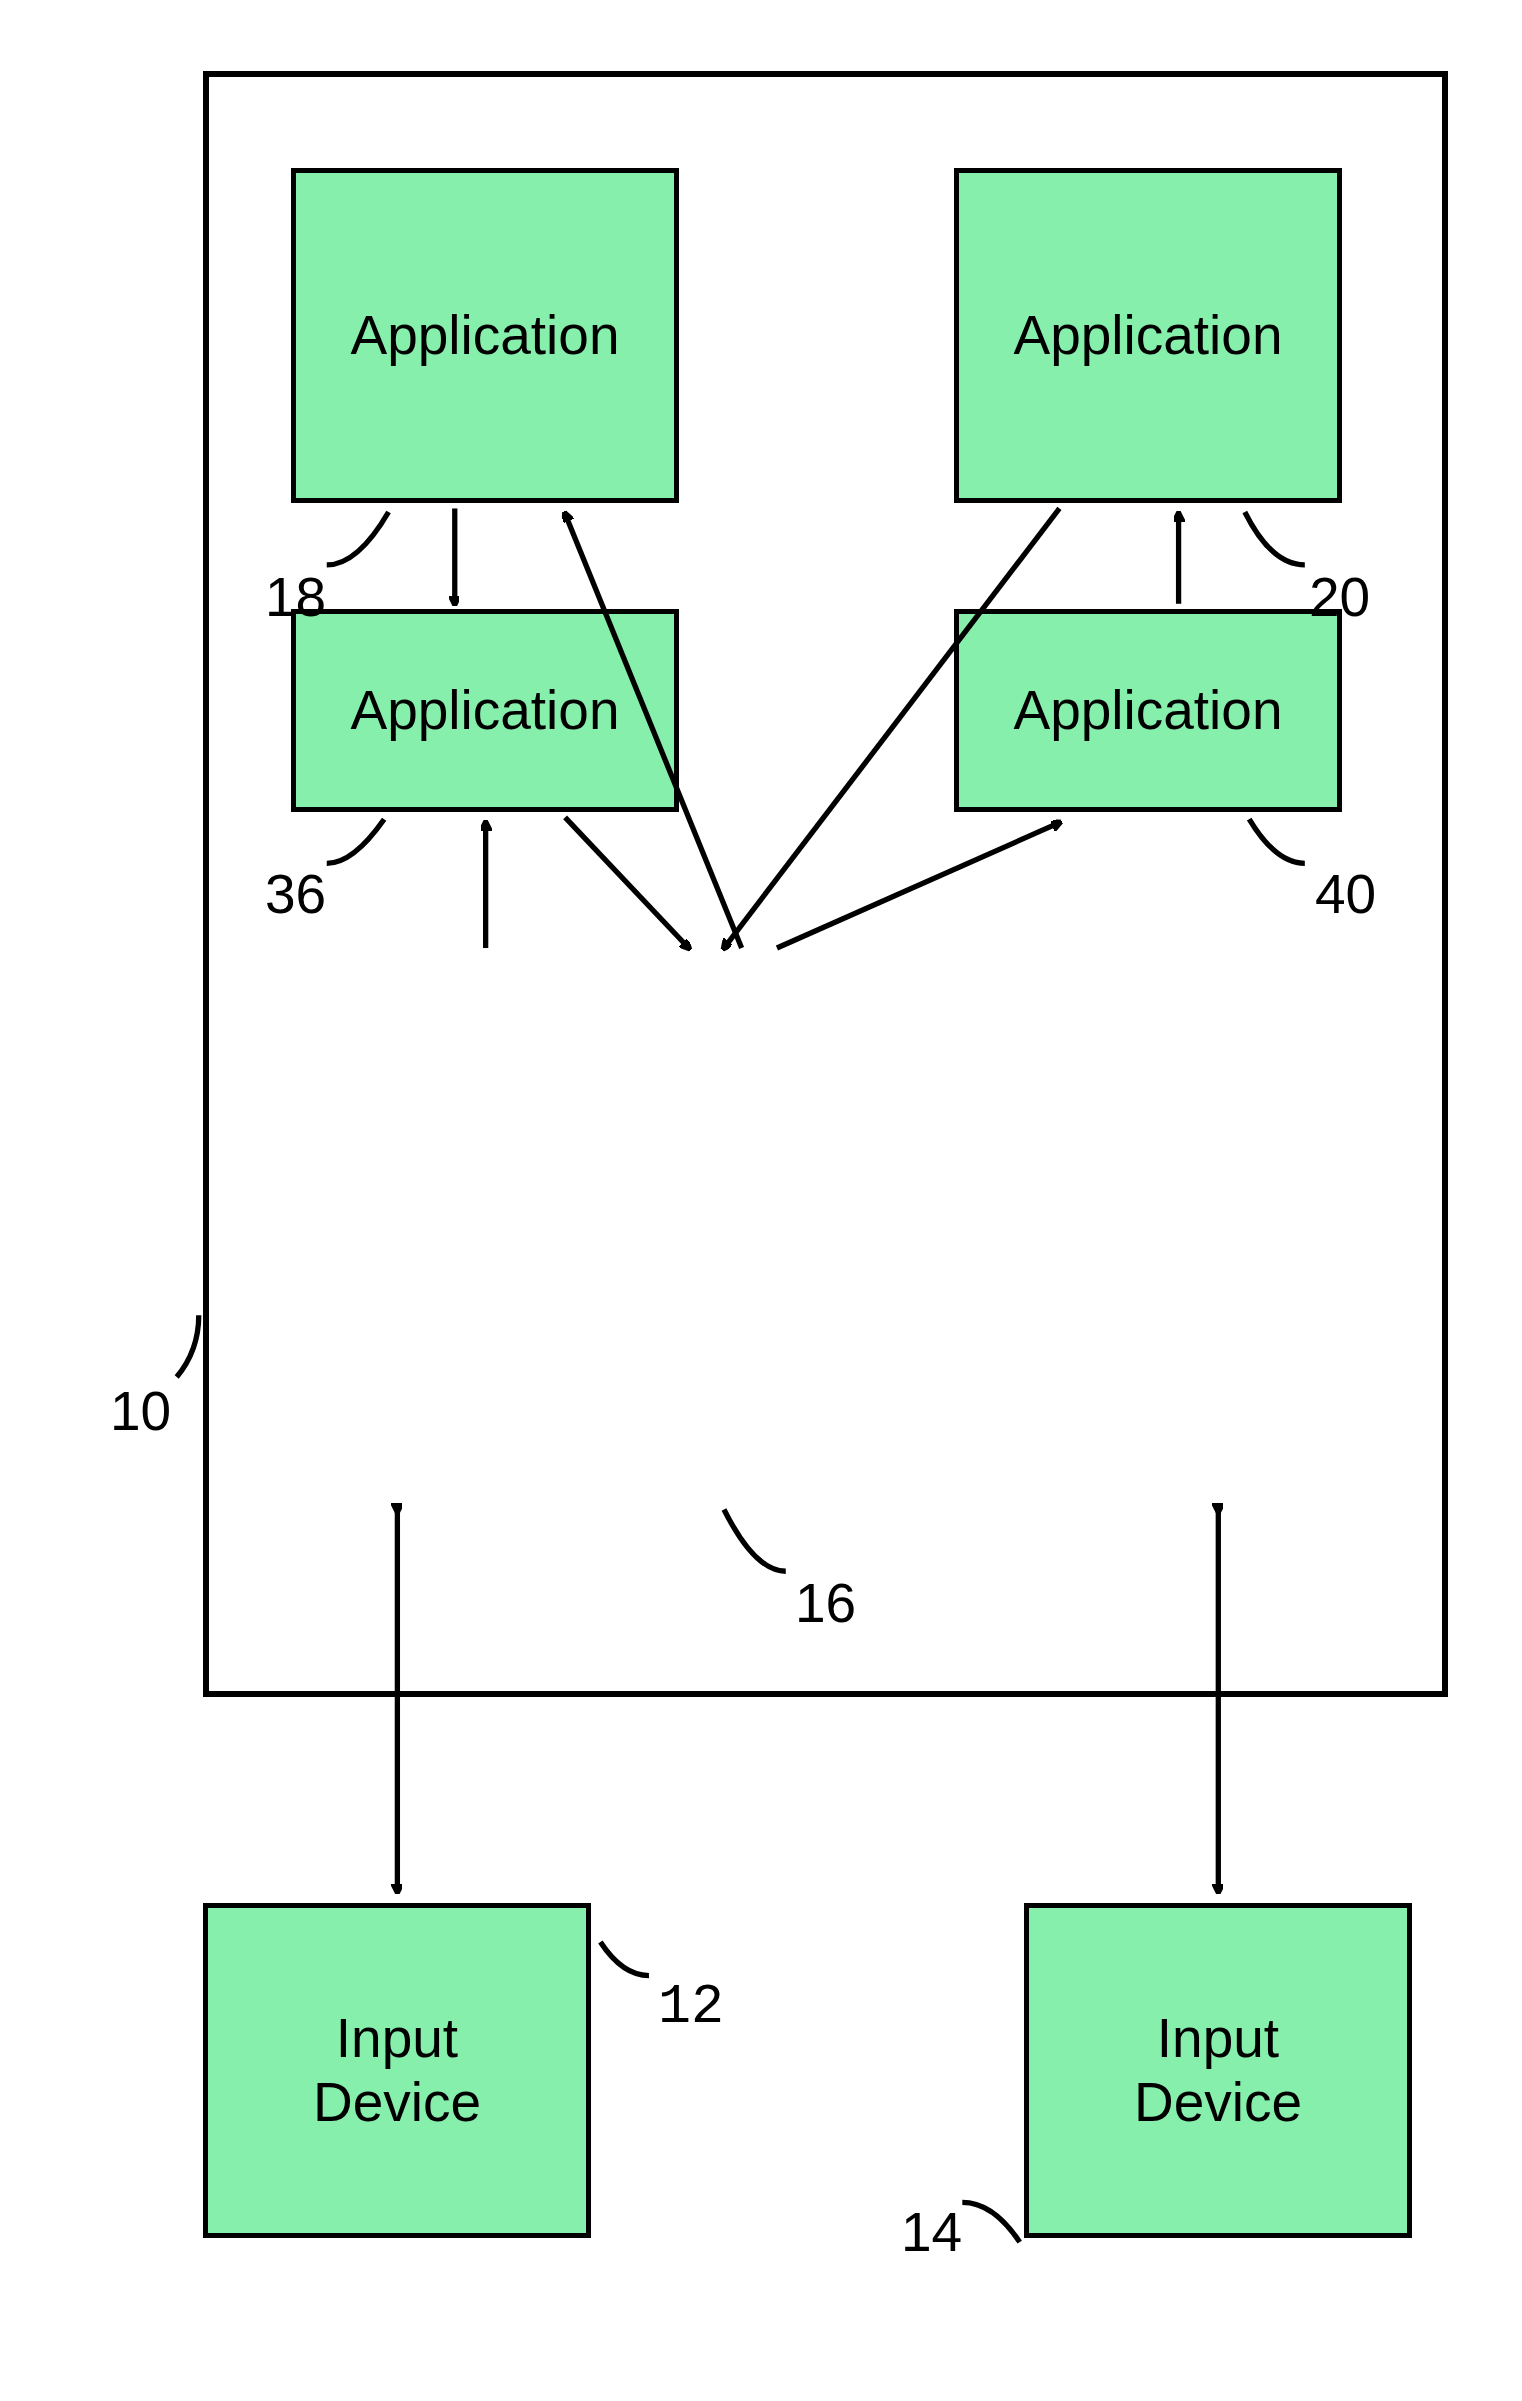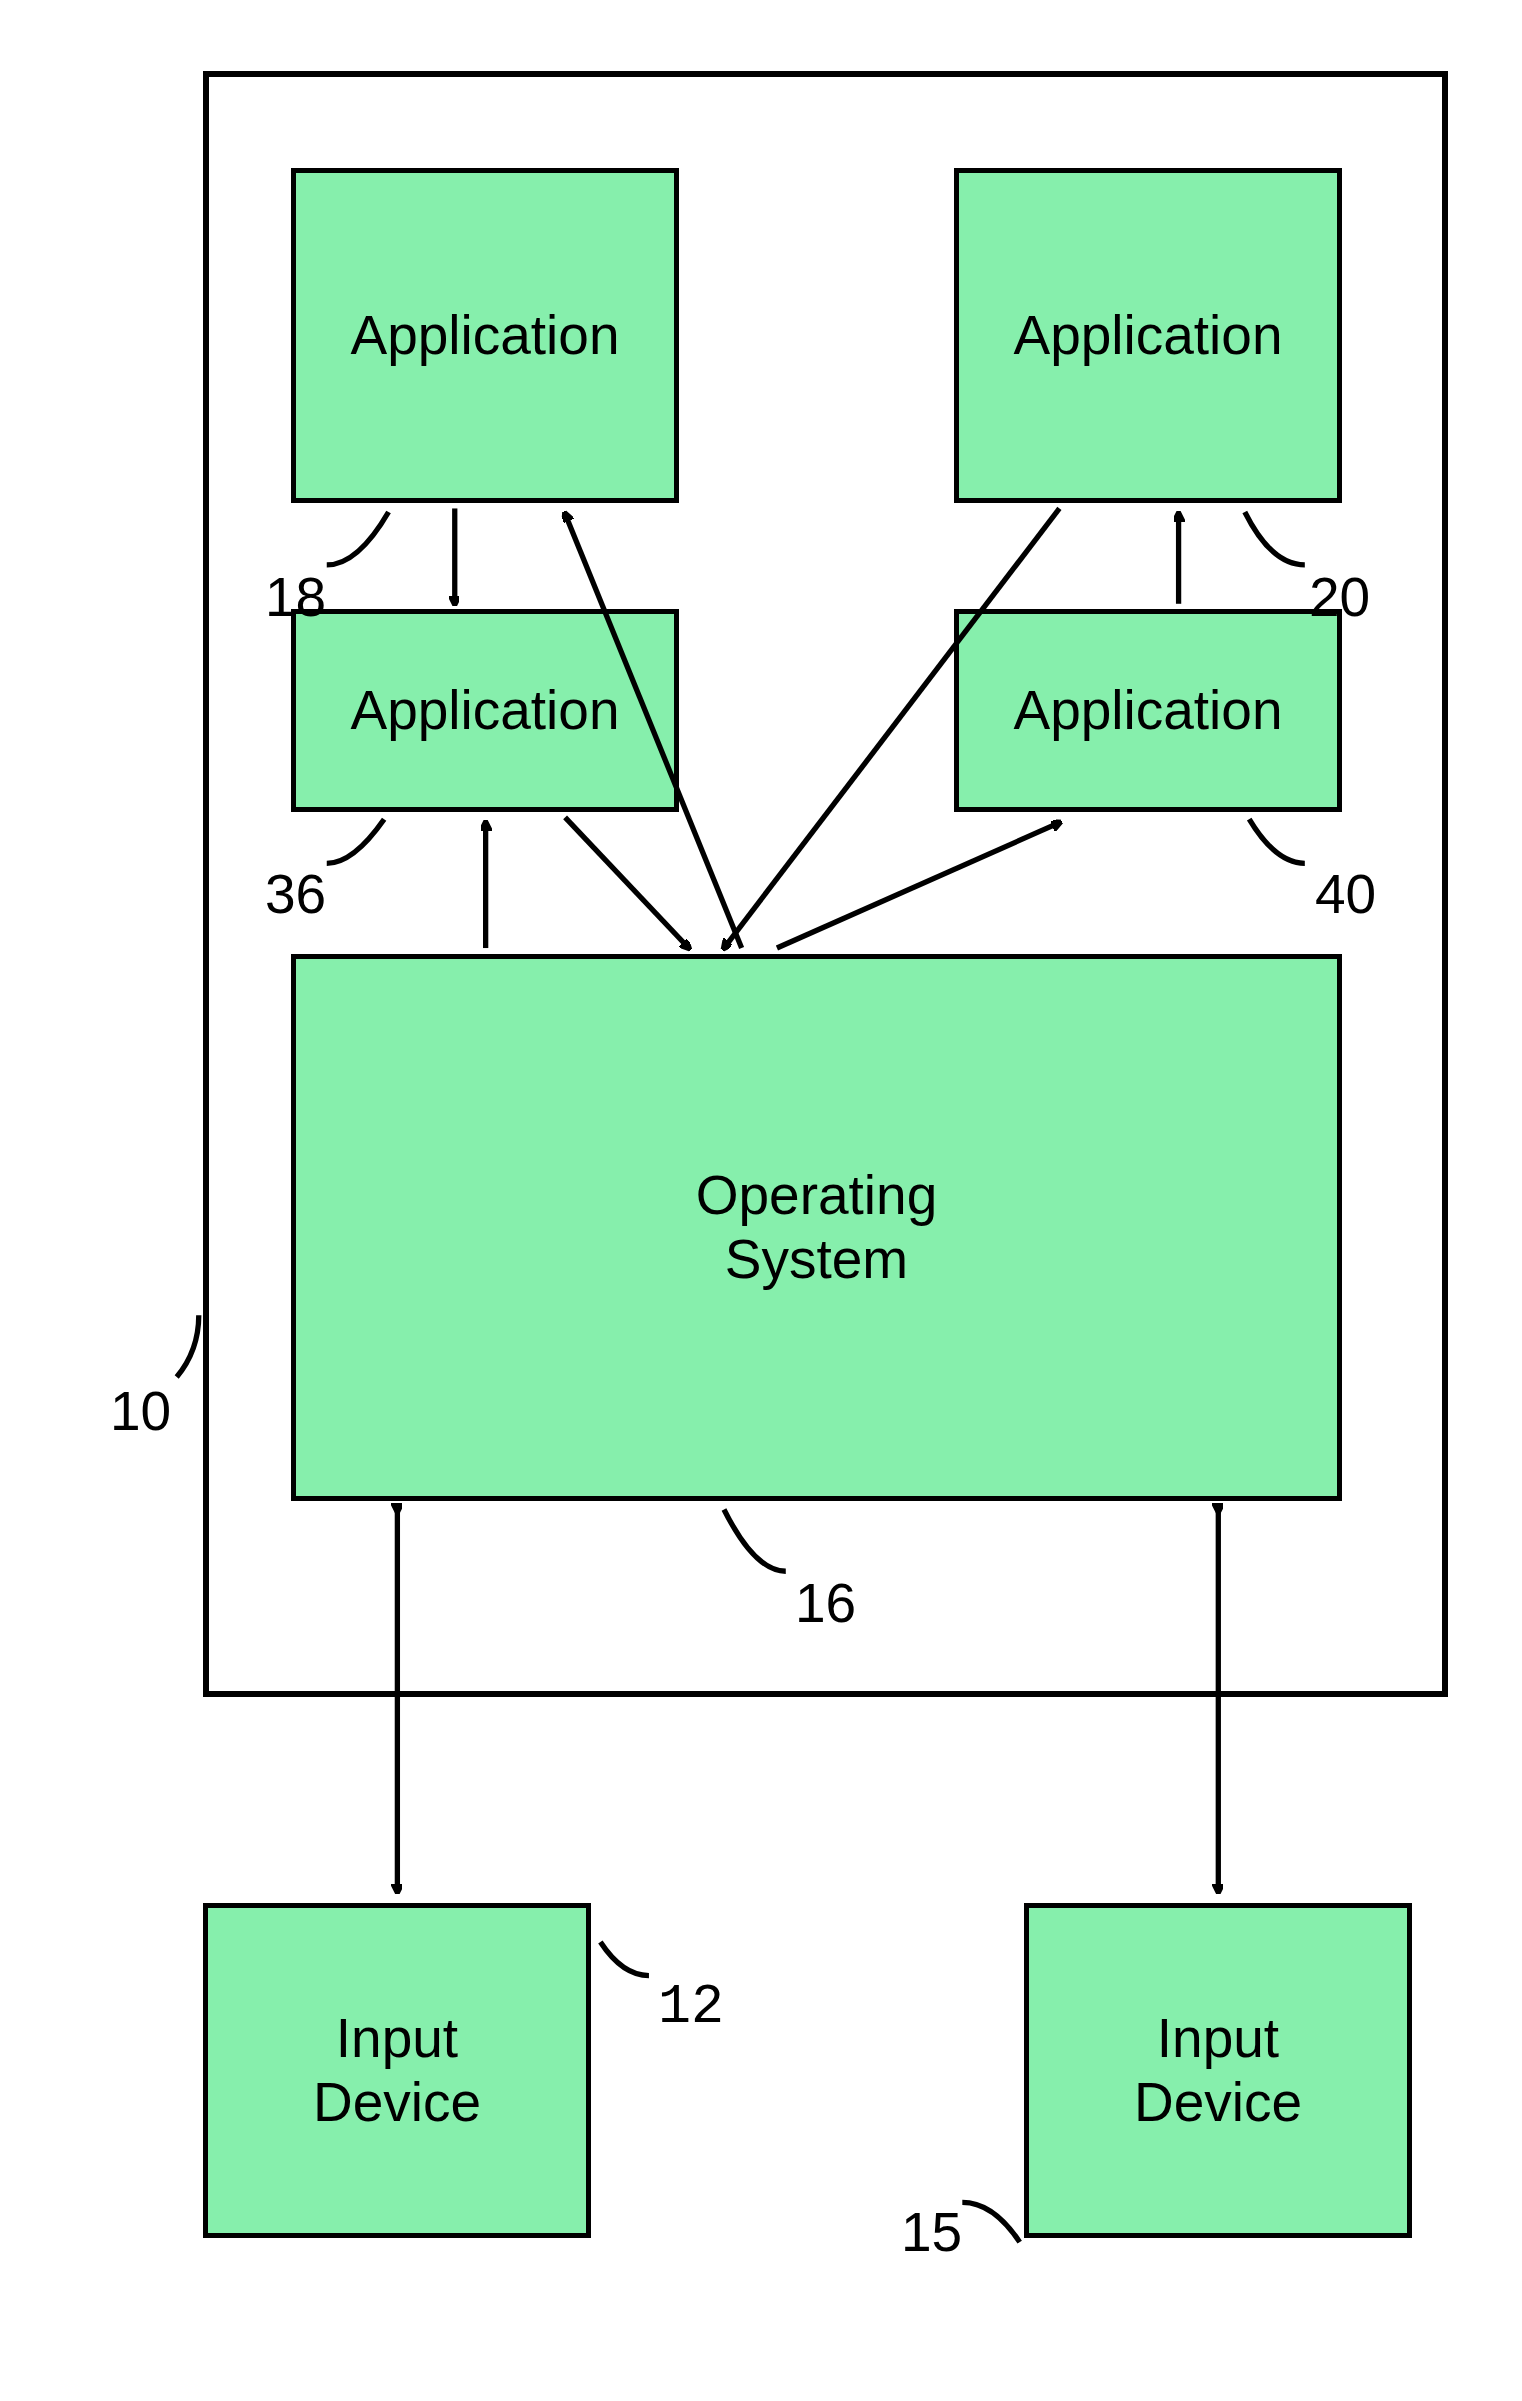--- a/index.html
+++ b/index.html
@@ -67,42 +67,38 @@
     <span>Application</span>
   </div>
 
   <div class="box" style="left:291px; top:609px; width:388px; height:203px;">
     <span>Application</span>
   </div>
   <div class="box" style="left:954px; top:609px; width:388px; height:203px;">
     <span>Application</span>
   </div>
 
-  <div class="box" style="left:291px; top:954px; width:1051px; height:547px;">
-    <span style="white-space:pre-line;">Operating
-System</span>
-  </div>
 
   <div class="box" style="left:203px; top:1903px; width:388px; height:335px;">
     <span style="white-space:pre-line;">Input
 Device</span>
   </div>
   <div class="box" style="left:1024px; top:1903px; width:388px; height:335px;">
     <span style="white-space:pre-line;">Input
 Device</span>
   </div>
 
   <div class="label" style="left:110px; top:1360px;text-align:right;">10</div>
   <div class="label" style="left:265px; top:546px;">18</div>
   <div class="label" style="left:1309px; top:546px;">20</div>
   <div class="label" style="left:265px; top:843px;">36</div>
   <div class="label" style="left:1315px; top:843px;">40</div>
   <div class="label" style="left:795px; top:1552px;">16</div>
   <div class="label" style="left:658px; top:1956px;font-family:Liberation Mono, monospace;">12</div>
-  <div class="label" style="left:901px; top:2181px;">15</div>
+  <div class="label" style="left:901px; top:2181px;">14</div>
 
   <svg class="arrow-layer" viewBox="0 0 1725 2720">
     <defs>
       <marker id="ah" markerWidth="12" markerHeight="12" refX="9" refY="5" orient="auto" markerUnits="userSpaceOnUse">
         <path d="M0,0 L10,5 L0,10 Z" fill="#000"></path>
       </marker>
     </defs>
 
     <line x1="515" y1="576" x2="515" y2="684" marker-end="url(#ah)"></line>
 

